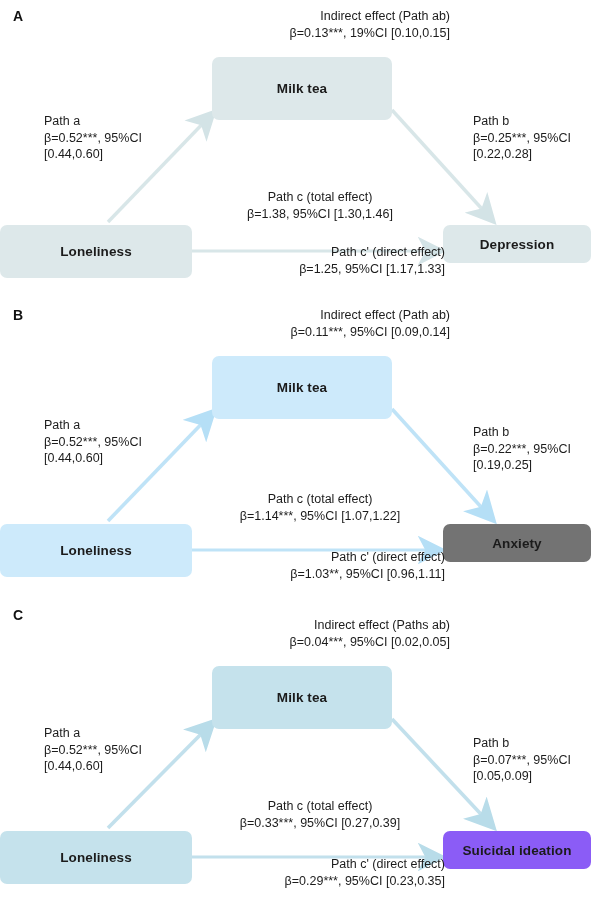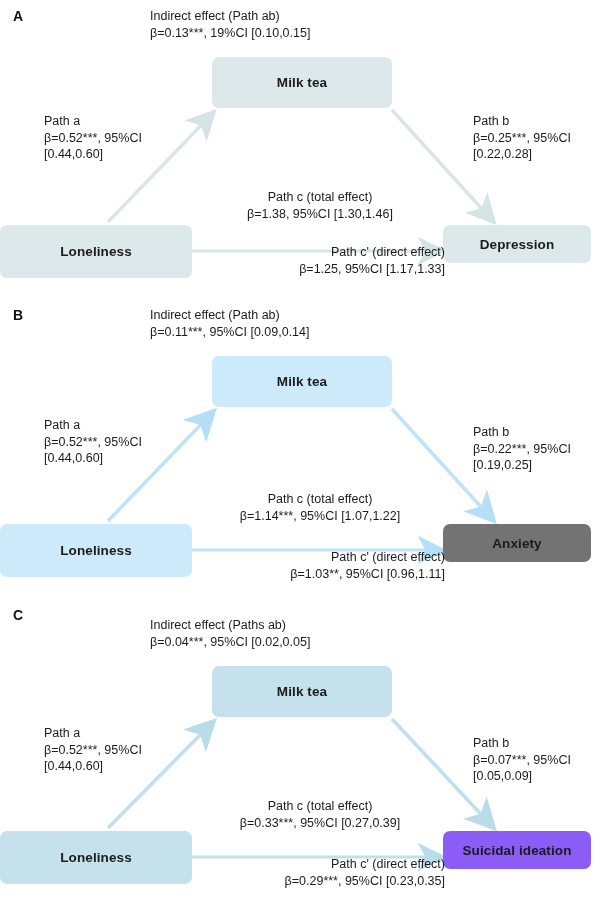--- a/index.html
+++ b/index.html
@@ -47,21 +47,21 @@
     font-size: 13.5px;
     font-weight: bold;
     color: #1b1b1b;
     letter-spacing: 0.1px;
     text-align: center;
     white-space: nowrap;
   }
   .node-mediator {
     left: 212px;
     width: 180px;
-    height: 51px;
+    height: 63px;
   }
   .node-predictor {
     left: 0px;
     width: 192px;
     height: 53px;
   }
   .node-outcome {
     left: 443px;
     width: 148px;
     height: 38px;
@@ -92,21 +92,21 @@
     position: absolute;
     font-size: 12.5px;
     line-height: 1.32;
     color: #1c1c1c;
     white-space: nowrap;
   }
 
   .lbl-indirect {
     left: 150px;
     width: 300px;
-    text-align: left;
+    text-align: right;
   }
   #panel-a .lbl-indirect { top: 8px; }
   #panel-b .lbl-indirect { top: 8px; }
   #panel-c .lbl-indirect { top: 18px; }
 
   .lbl-patha {
     left: 44px;
     text-align: left;
   }
   #panel-a .lbl-patha { top: 113px; }

